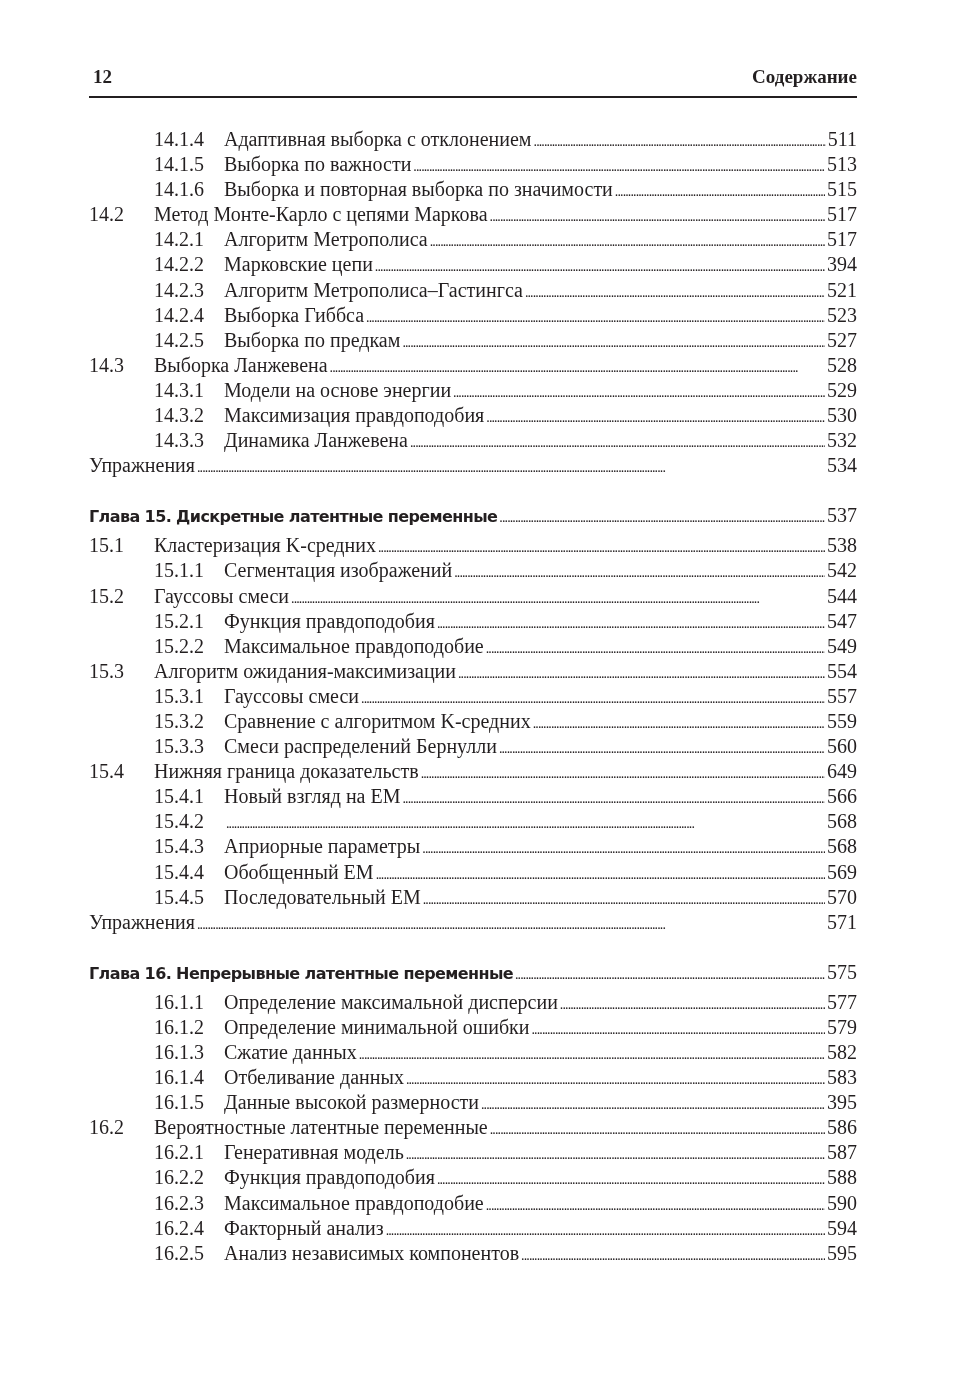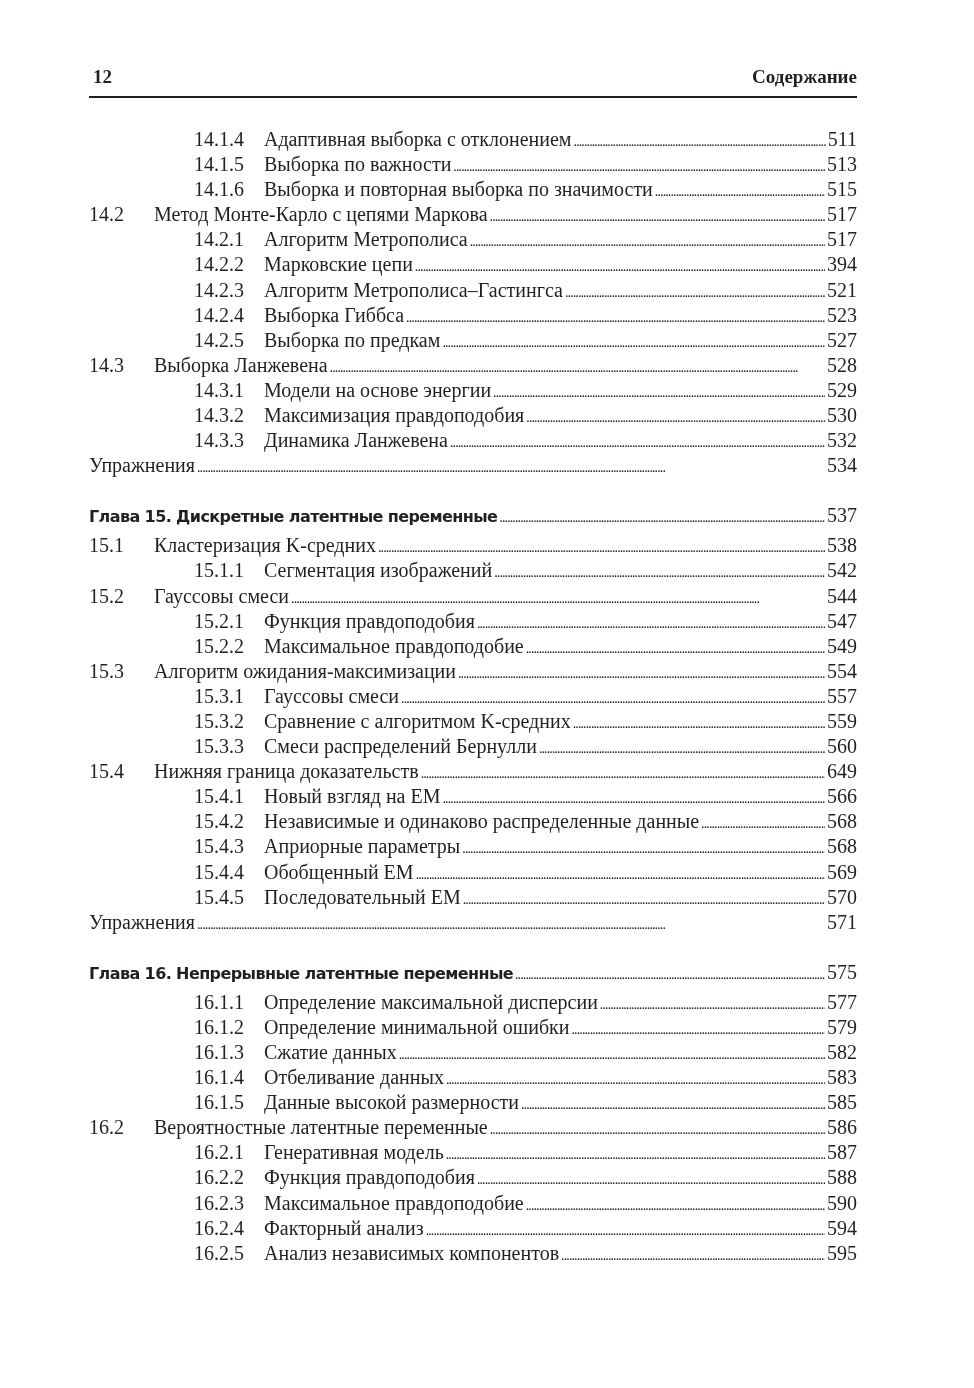--- a/index.html
+++ b/index.html
@@ -9,21 +9,21 @@
             font-family: "Liberation Serif", "DejaVu Serif", serif; font-size: 19px; font-weight: bold; }
   .header .pnum { position: absolute; left: 4px; top: 0; }
   .header .ptitle { position: absolute; right: 0; top: 0; }
   .rule { position: absolute; left: 0; top: 96px; width: 768px; height: 2px; background: #231f20; }
   .toc { position: absolute; left: 0; top: 127px; width: 768px; }
   .row { position: relative; height: 25.1px; line-height: 25.1px; display: flex; align-items: baseline;
          font-family: "Liberation Serif", "DejaVu Serif", serif; font-size: 20px; white-space: nowrap; }
   .row .num { flex: 0 0 auto; }
   .row.l1 .num { width: 65px; }
   .row.l2 { padding-left: 65px; }
-  .row.l2 .num { width: 70px; margin-left: 40px; }
+  .row.l2 .num { width: 70px; }
   .row .title { flex: 0 0 auto; }
   .row .dots { flex: 1 1 auto; overflow: hidden; margin: 0 2px; letter-spacing: 1.4px; font-size: 14px; color: #231f20; }
   .row .dots::before { content: ". . . . . . . . . . . . . . . . . . . . . . . . . . . . . . . . . . . . . . . . . . . . . . . . . . . . . . . . . . . . . . . . . . . . . . . . . . . . . . . . . . . . . . . . . . . . . . . . . . . . . . . . . . . . . . . . . . . . . . . . . . . . . . . . . . . . . . . . . . . . . . . . . . . . . . . . . . . . . . . . . . . . . . . . . . . . . . . . . . . ."; letter-spacing: -2.2px; }
   .row .pg { flex: 0 0 auto; text-align: right; }
   .row.chapter { height: 31px; line-height: 31px; margin-top: 22px; margin-bottom: 2px; }
   .row.chapter .title { font-family: "DejaVu Sans", "Liberation Sans", sans-serif; font-weight: bold; font-size: 16px; letter-spacing: -0.6px; }
 </style>
 </head>
 <body>
 
@@ -183,21 +183,20 @@
         <span class="pg">649</span>
       </div>
       <div class="row l2">
         <span class="num">15.4.1</span>
         <span class="title">Новый взгляд на EM</span>
         <span class="dots"></span>
         <span class="pg">566</span>
       </div>
       <div class="row l2">
         <span class="num">15.4.2</span>
-        <span class="title">Независимые и одинаково распределенные данные</span>
         <span class="dots"></span>
         <span class="pg">568</span>
       </div>
       <div class="row l2">
         <span class="num">15.4.3</span>
         <span class="title">Априорные параметры</span>
         <span class="dots"></span>
         <span class="pg">568</span>
       </div>
       <div class="row l2">
@@ -243,21 +242,21 @@
       <div class="row l2">
         <span class="num">16.1.4</span>
         <span class="title">Отбеливание данных</span>
         <span class="dots"></span>
         <span class="pg">583</span>
       </div>
       <div class="row l2">
         <span class="num">16.1.5</span>
         <span class="title">Данные высокой размерности</span>
         <span class="dots"></span>
-        <span class="pg">585</span>
+        <span class="pg">395</span>
       </div>
       <div class="row l1">
         <span class="num">16.2</span>
         <span class="title">Вероятностные латентные переменные</span>
         <span class="dots"></span>
         <span class="pg">586</span>
       </div>
       <div class="row l2">
         <span class="num">16.2.1</span>
         <span class="title">Генеративная модель</span>

